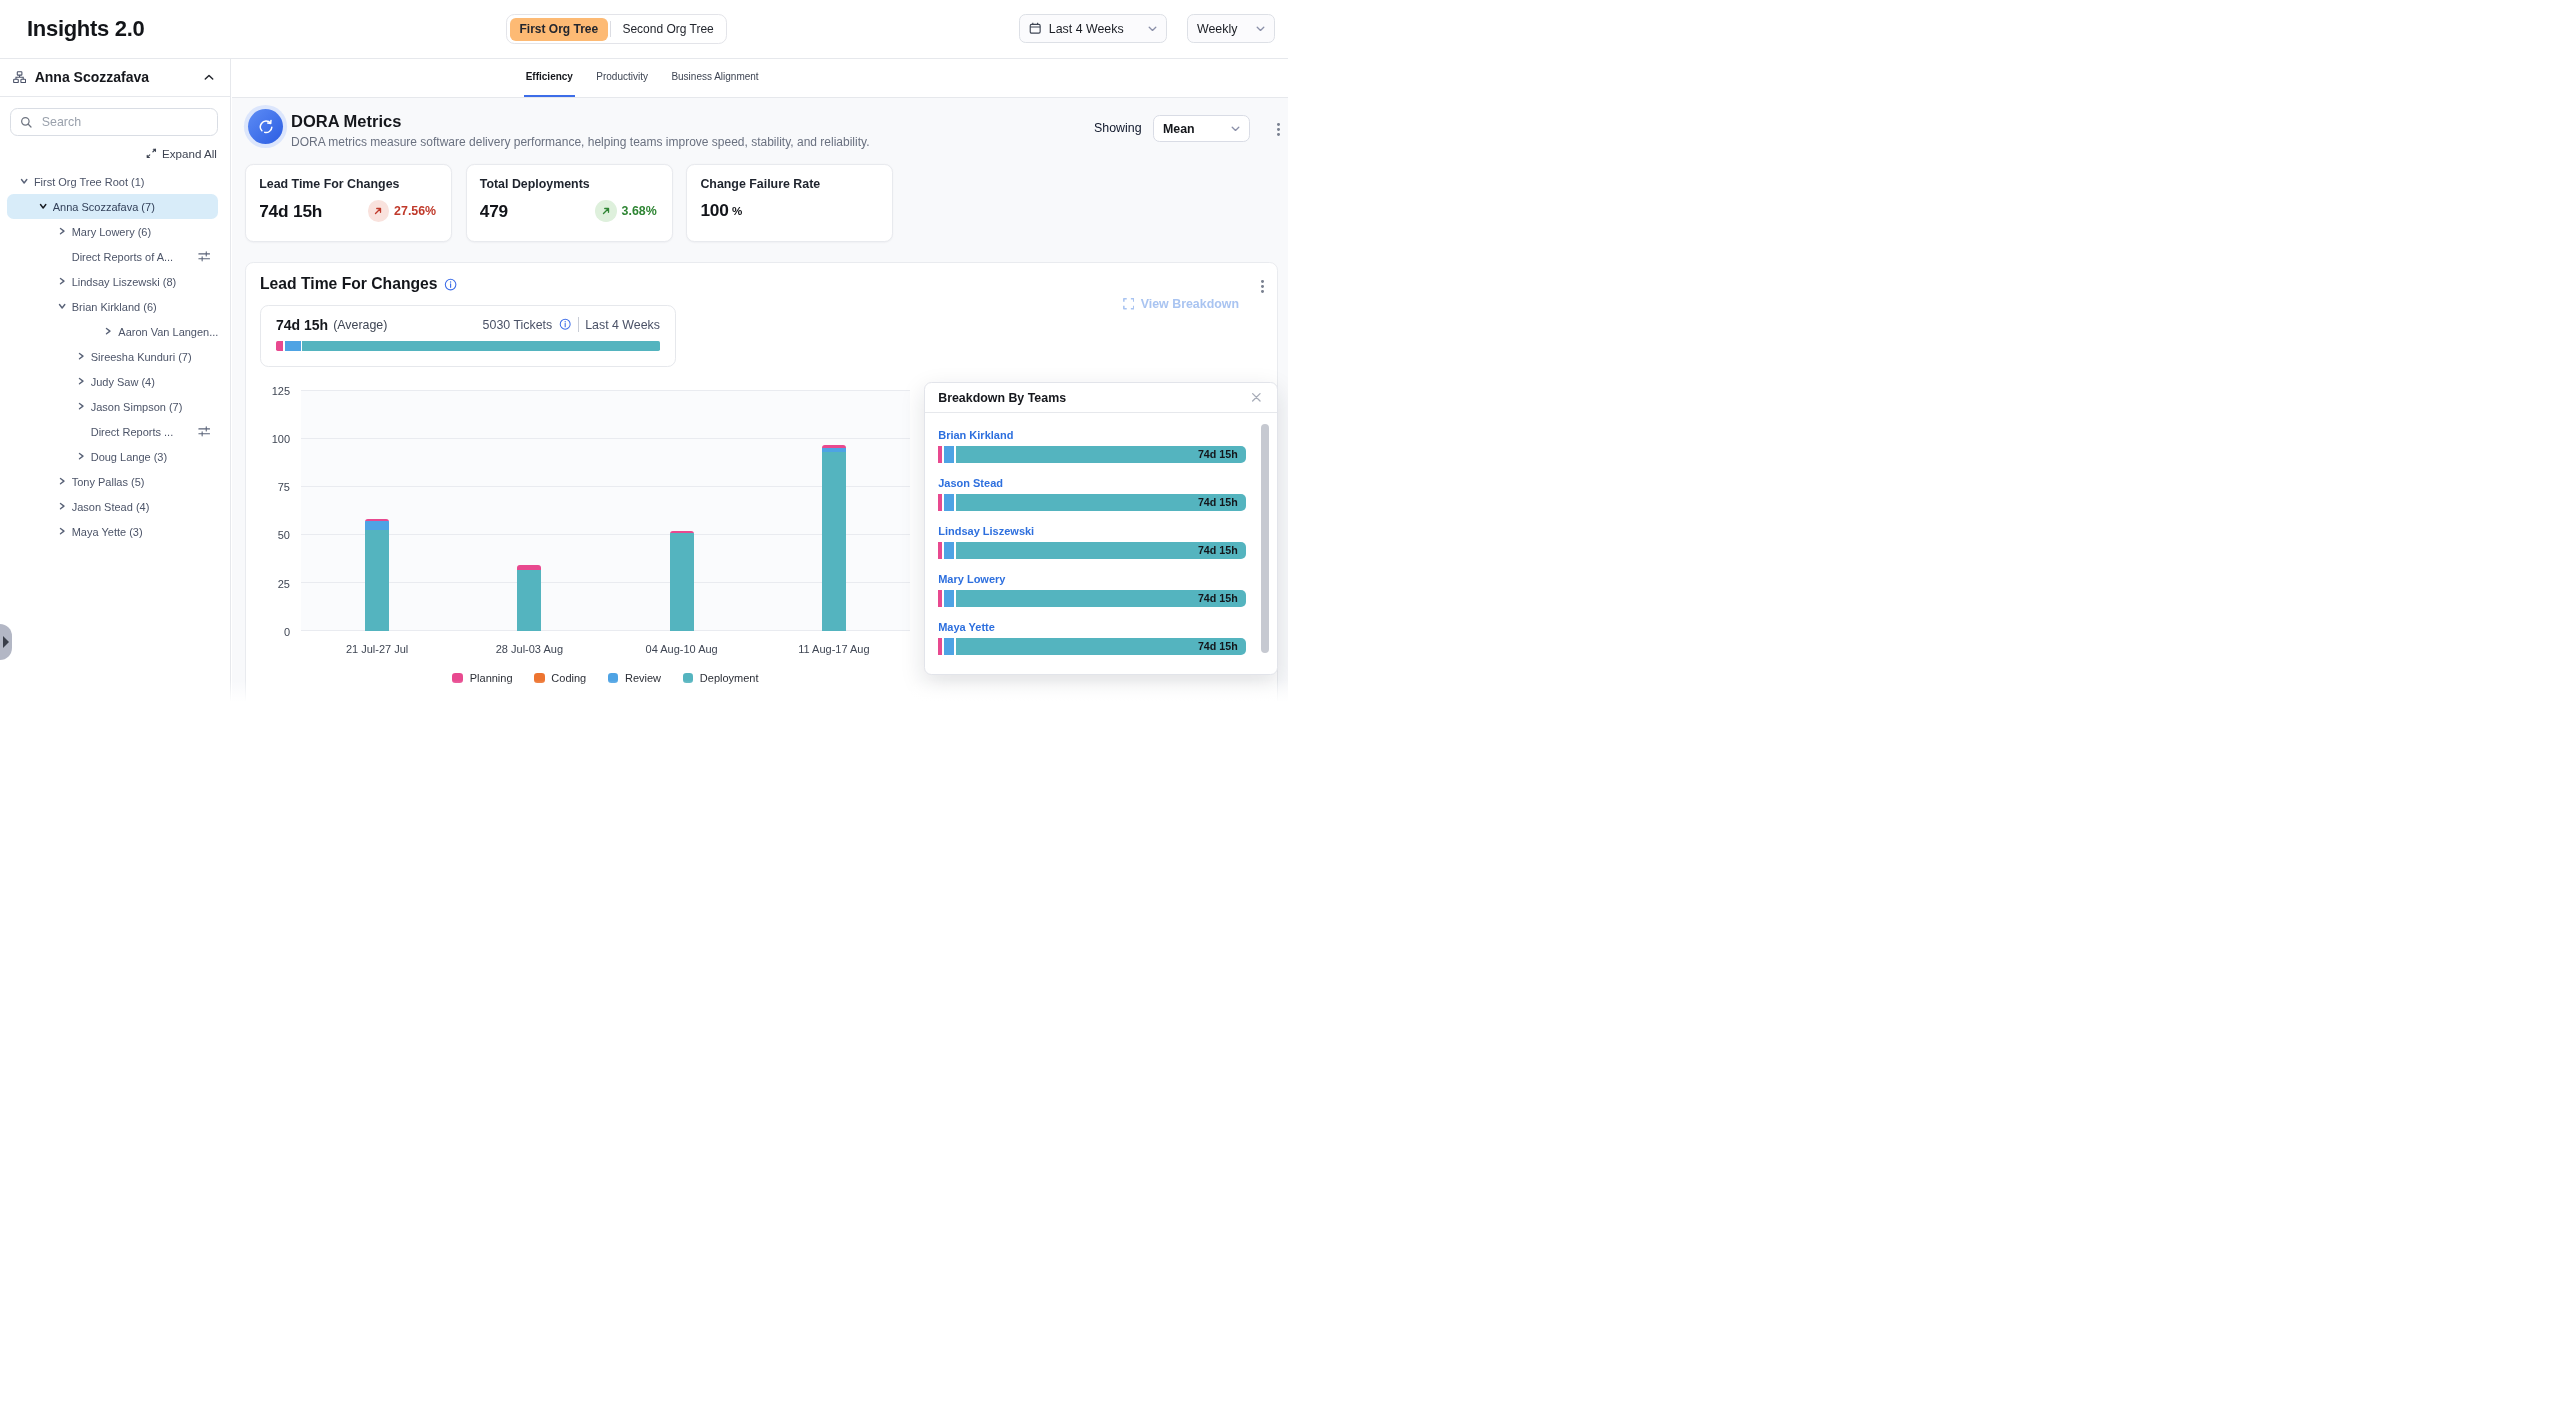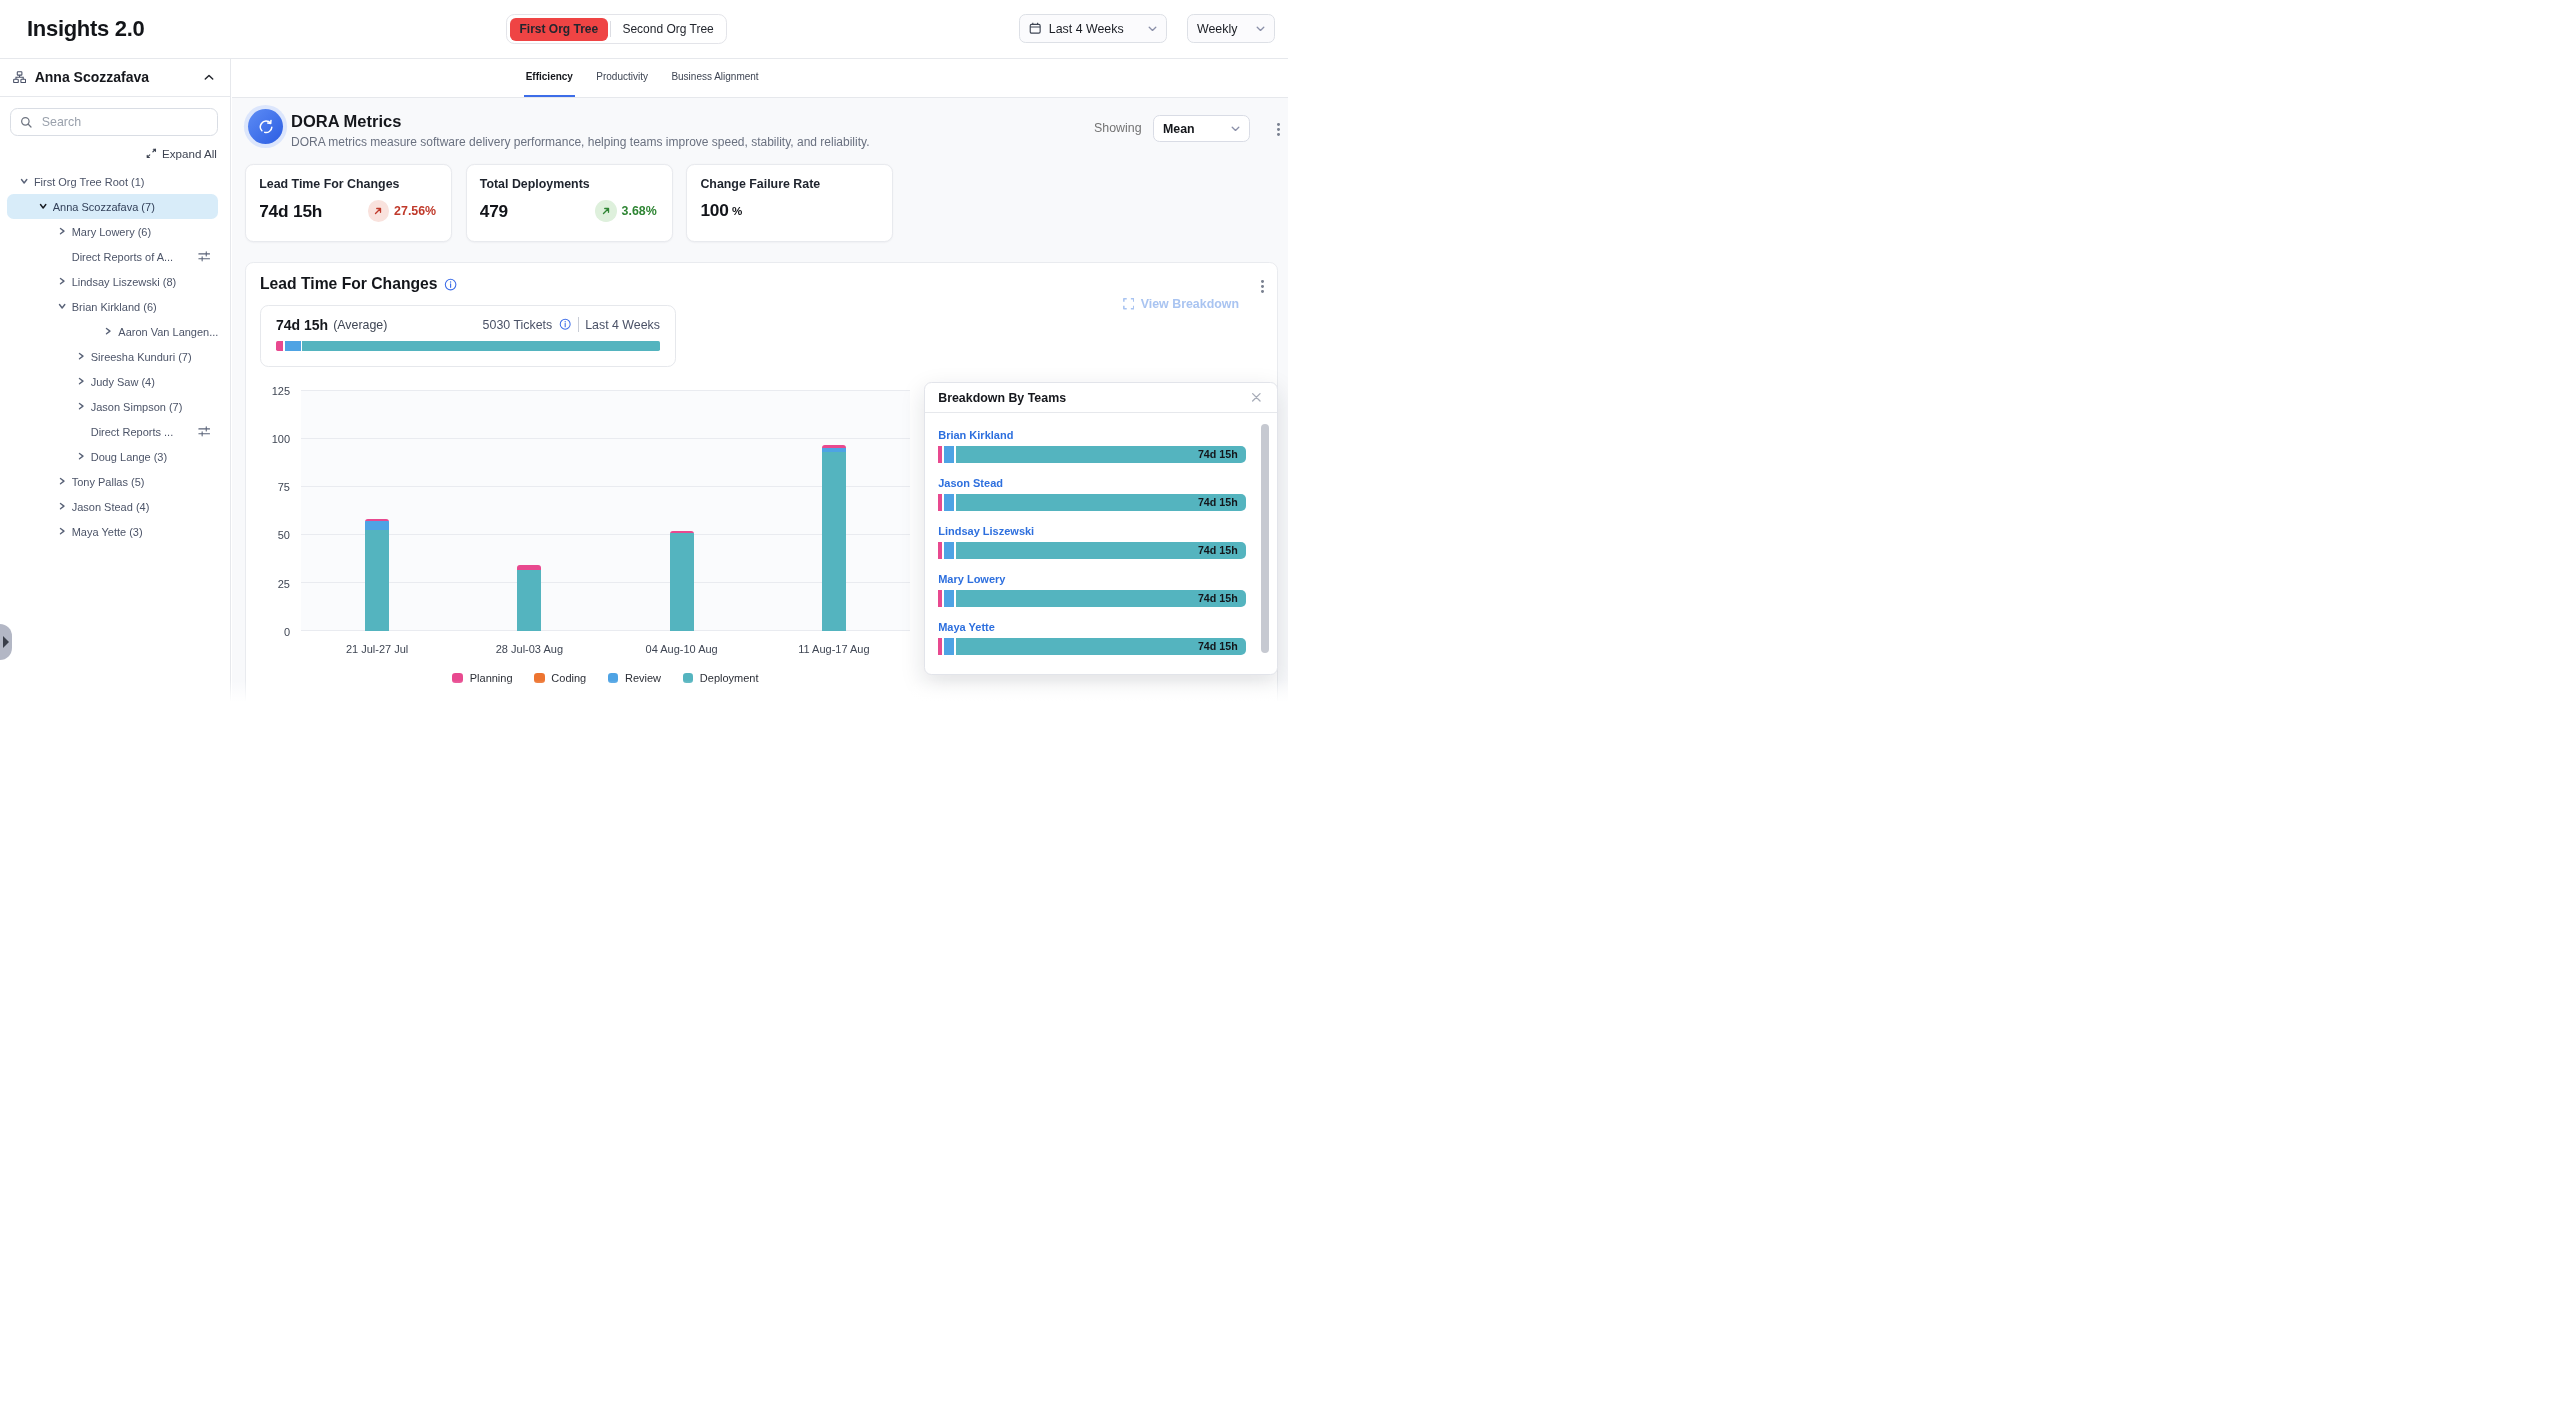--- a/index.html
+++ b/index.html
@@ -7,21 +7,21 @@
     width:1288px;height:701px;position:relative;overflow:hidden;background:#fff;
     font-family:"Liberation Sans","DejaVu Sans",sans-serif;color:#15171C;
     -webkit-font-smoothing:antialiased;
   }
   svg{display:block;}
   
   .topbar{position:absolute;left:0;top:0;right:0;height:58px;background:#fff;border-bottom:0.8px solid #E6E8EC;z-index:10;}
   .app-title{position:absolute;left:27px;top:50%;transform:translateY(-50%);font-size:22px;font-weight:800;letter-spacing:-0.3px;margin:0;color:#131519;}
   .org-toggle{position:absolute;left:506px;top:14px;height:30px;display:flex;align-items:center;padding:2.5px;gap:1.7px;border:0.8px solid #E3E4E9;border-radius:8.3px;background:#fff;box-sizing:border-box;}
   .seg-btn{border:none;background:transparent;height:23px;padding:0 10px;font:inherit;font-size:12px;color:#23262E;border-radius:5.8px;cursor:pointer;white-space:nowrap;}
-  .seg-btn.active{background:#ef4444;font-weight:700;}
+  .seg-btn.active{background:#fdba74;font-weight:700;}
   .seg-divider{width:0.8px;height:16.5px;background:#DCDDE3;}
   .top-select{position:absolute;top:14px;height:29px;border:0.8px solid #DDE0E6;border-radius:6.6px;background:#FBFBFD;display:flex;align-items:center;gap:7.4px;padding:0 9px;box-sizing:border-box;font-size:12.4px;color:#1A1D24;cursor:pointer;}
   #date-select{left:1019px;width:148px;}
   #gran-select{left:1187px;width:88px;}
   .select-chevron{margin-left:auto;display:flex;}
   
   .sidebar{position:absolute;left:0;top:58px;width:231px;height:644px;background:#fff;border-right:0.8px solid #E6E8EC;box-sizing:border-box;z-index:5;}
   .sb-header{height:39px;border-bottom:0.8px solid #E6E8EC;display:flex;align-items:center;padding:0 13.2px;gap:8.3px;box-sizing:border-box;}
   .sb-owner{font-size:14px;font-weight:700;color:#15171C;white-space:nowrap;}
   .sb-collapse{margin-left:auto;display:flex;cursor:pointer;padding:3.3px;}
@@ -41,21 +41,21 @@
   .collapse-handle:after{content:"";position:absolute;left:2.5px;top:11.6px;border-left:6.6px solid #1F2430;border-top:6.6px solid transparent;border-bottom:6.6px solid transparent;}
   
   .main-bg{position:absolute;left:232px;top:97px;right:0;bottom:0;background:#F8F9FB;}
   .tabs-row{position:absolute;left:232px;top:58px;right:0;height:39px;background:#fff;border-bottom:0.8px solid #E6E8EC;z-index:2;}
   .tabs-inner{position:absolute;left:292px;top:0;height:100%;display:flex;gap:20px;}
   .tab{display:flex;align-items:center;font-size:10px;color:#3E4553;padding:0 1.7px;border-bottom:2.5px solid transparent;box-sizing:border-box;cursor:pointer;white-space:nowrap;}
   .tab.active{color:#14161B;font-weight:700;border-bottom-color:var(--accent,#3D6DE8);}
   .dora-icon{position:absolute;left:248px;top:109px;width:35px;height:35px;border-radius:50%;background:linear-gradient(135deg,#5D8CF5,#2B5DE2);box-shadow:0 0 0 4.1px #DCE6FC;display:flex;align-items:center;justify-content:center;z-index:2;}
   .dora-title{position:absolute;left:291px;top:112px;font-size:16.5px;font-weight:800;z-index:2;}
   .dora-desc{position:absolute;left:291px;top:135px;font-size:12px;color:#6A7180;z-index:2;}
-  .showing-label{position:absolute;left:1094px;top:121px;font-size:12.4px;color:#737373;z-index:2;}
+  .showing-label{position:absolute;left:1094px;top:121px;font-size:12.4px;color:#0f172a;z-index:2;}
   .showing-select{position:absolute;left:1153px;top:115px;width:97px;height:27px;border:0.8px solid #D9DCE5;border-radius:6.6px;background:#fff;display:flex;align-items:center;gap:6.6px;padding:0 9px;font-size:12.4px;font-weight:700;color:#14161B;box-sizing:border-box;cursor:pointer;z-index:2;}
   .kebab{display:flex;flex-direction:column;gap:2.5px;align-items:center;cursor:pointer;padding:1.7px;}
   .kebab .dot{width:2.9px;height:2.9px;border-radius:50%;background:#7A8190;}
   #dora-kebab{position:absolute;left:1275px;top:121px;z-index:2;}
   
   .cards-row{position:absolute;left:245px;top:164px;display:flex;gap:13.6px;z-index:2;}
   .card{width:207px;height:78px;background:#fff;border:0.8px solid #E8EAEE;border-radius:8.3px;box-sizing:border-box;padding:12.4px 13.2px;box-shadow:0 0.8px 1.7px rgba(16,24,40,.04);}
   .card-title{font-size:12.4px;font-weight:700;color:#1E232D;margin:0;white-space:nowrap;}
   .card-value-row{display:flex;align-items:center;margin-top:9px;}
   .card-value{font-size:17.3px;font-weight:800;color:#121419;letter-spacing:-0.2px;}

